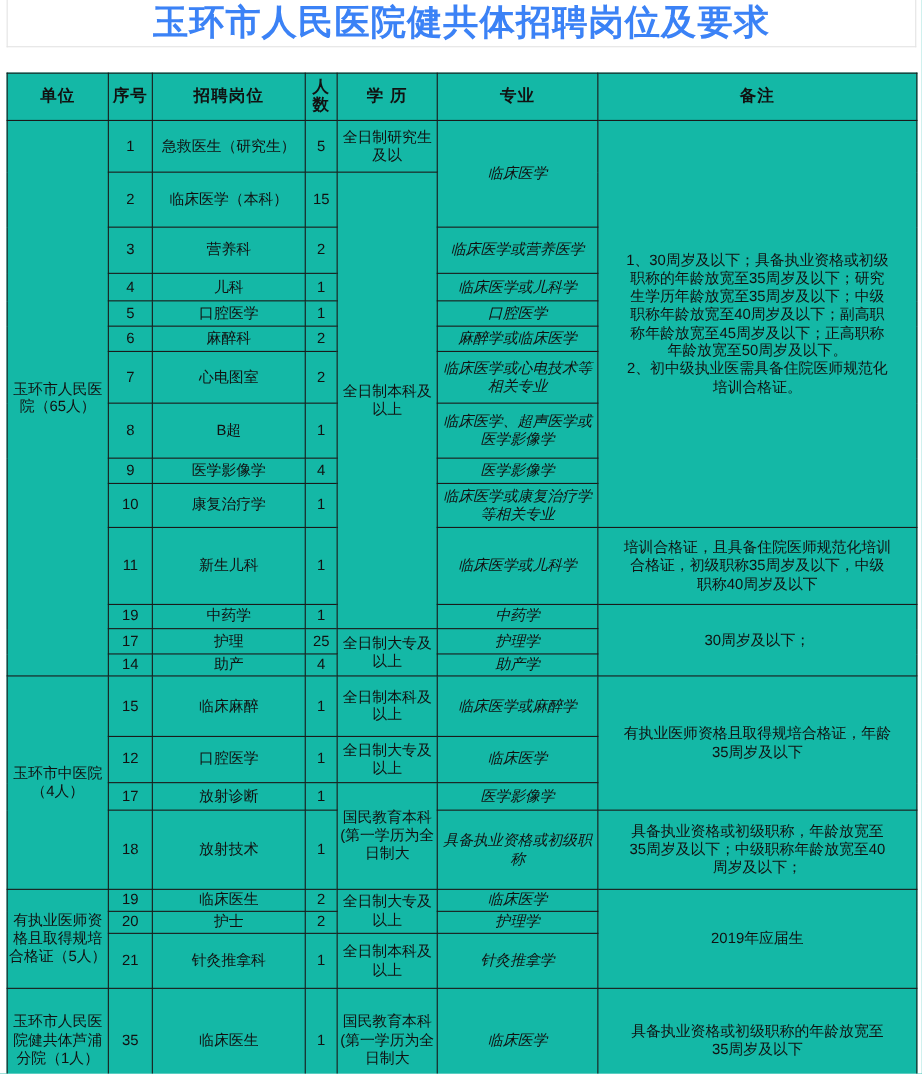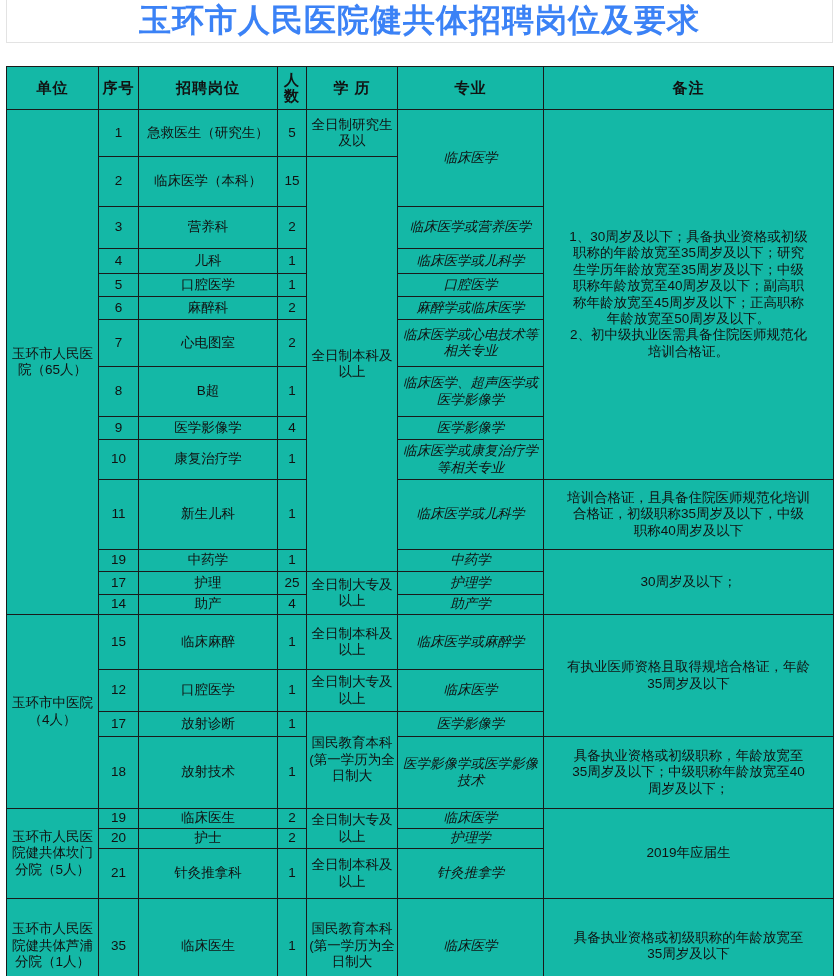--- a/index.html
+++ b/index.html
@@ -252,32 +252,32 @@
         <td>放射诊断</td>
         <td class="c-num">1</td>
         <td class="c-edu" rowspan="2">国民教育本科(第一学历为全日制大</td>
         <td class="c-major">医学影像学</td>
       </tr>
 
       <tr style="height:72px">
         <td class="c-no">18</td>
         <td>放射技术</td>
         <td class="c-num">1</td>
-        <td class="c-major">医学影像学或医学影像技术</td>
+        <td class="c-major">具备执业资格或初级职称</td>
         <td class="c-note">
           <div class="note-blk">
             <span class="ln">具备执业资格或初级职称，年龄放宽至</span>
             <span class="ln">35周岁及以下；中级职称年龄放宽至40</span>
             <span class="ln">周岁及以下；</span>
           </div>
         </td>
       </tr>
 
       <tr style="height:20px">
-        <td class="c-unit" rowspan="3">玉环市人民医院健共体坎门分院（5人）</td>
+        <td class="c-unit" rowspan="3">有执业医师资格且取得规培合格证（5人）</td>
         <td class="c-no">19</td>
         <td>临床医生</td>
         <td class="c-num">2</td>
         <td class="c-edu" rowspan="2">全日制大专及以上</td>
         <td class="c-major">临床医学</td>
         <td class="c-note" rowspan="3">
           <div class="note-blk">
             <span class="ln">2019年应届生</span>
           </div>
         </td>

